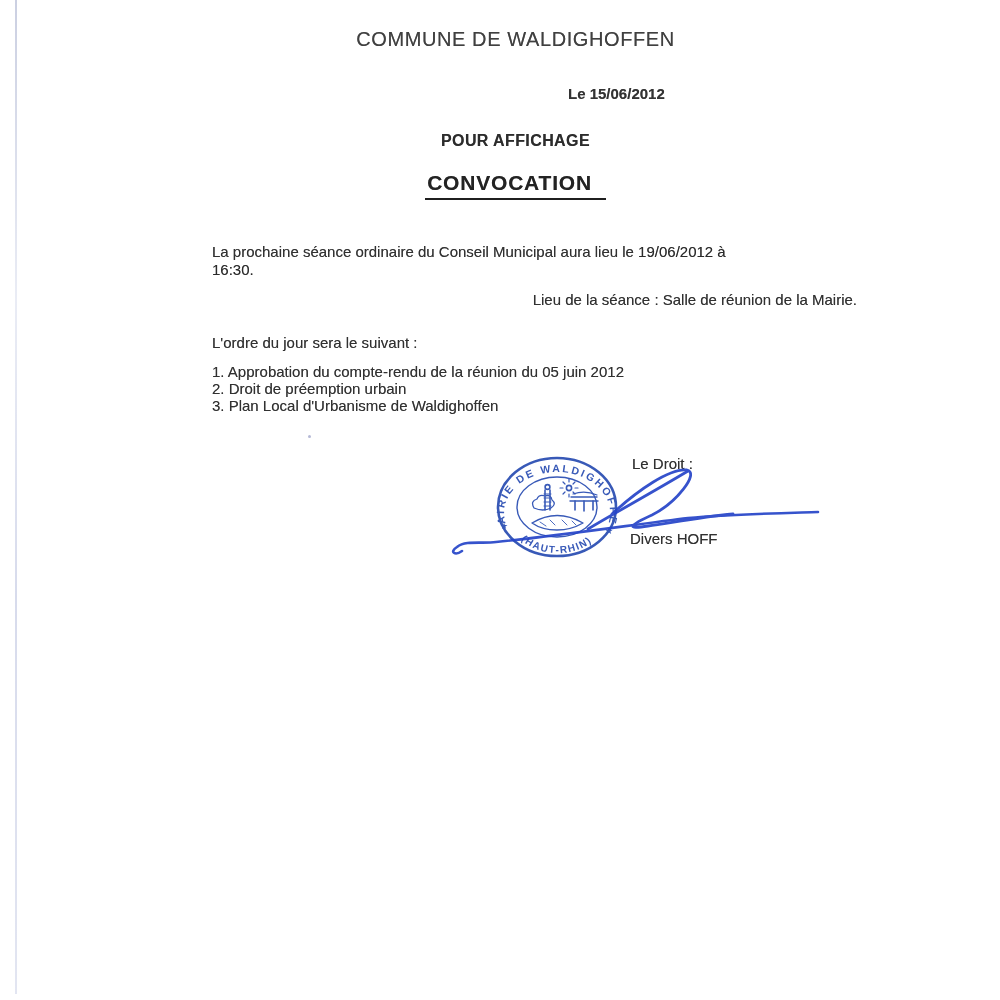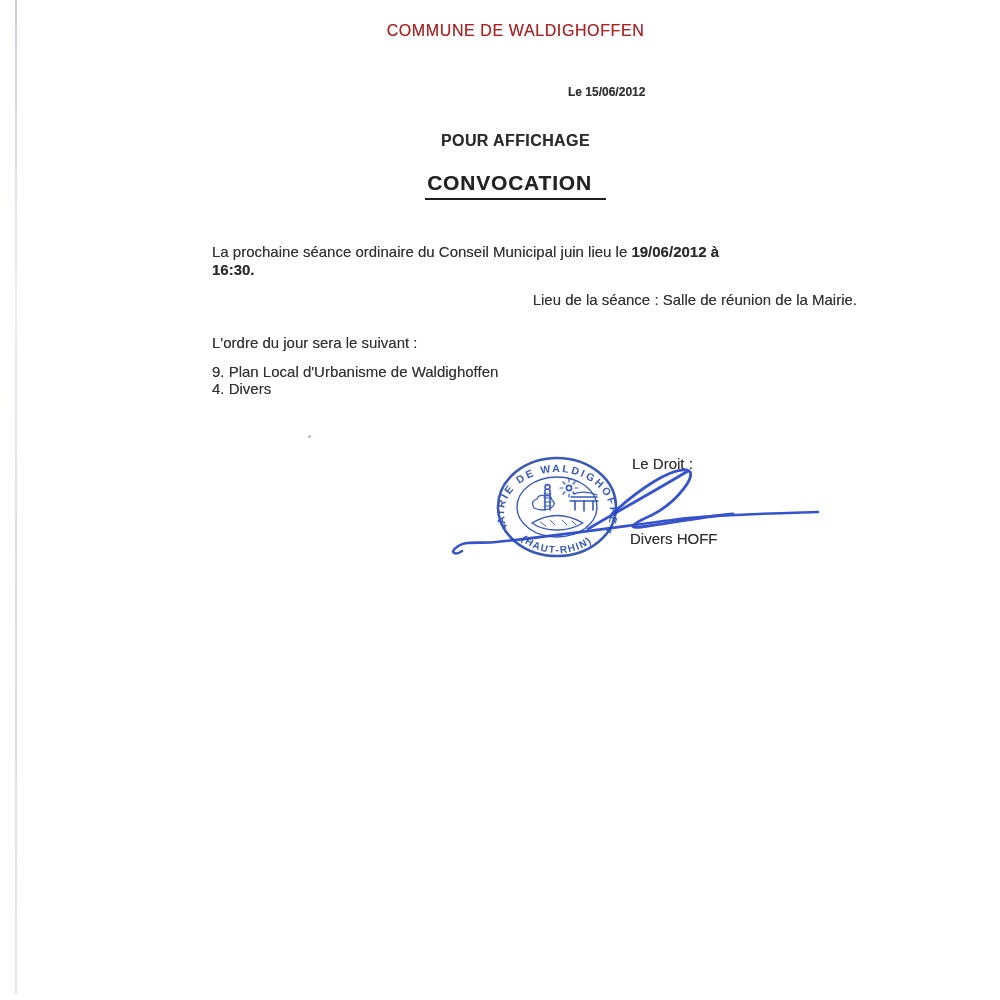--- a/index.html
+++ b/index.html
@@ -29,29 +29,29 @@
     width: 3px; height: 3px;
     border-radius: 50%;
     background: rgba(90,100,165,0.45);
   }
   .center-band {
     position: absolute;
     left: 31px; right: 0;
     text-align: center;
   }
   .commune {
-    top: 22px;
-    font-size: 16px;
+    top: 28px;
+    font-size: 20px;
     letter-spacing: 0.6px;
-    color: #b91c1c;
+    color: #404040;
   }
   .dateline {
     position: absolute;
     left: 568px; top: 85px;
-    font-size: 12px;
+    font-size: 15px;
     font-weight: 700;
     color: #333333;
   }
   .affichage {
     top: 132px;
     font-size: 16px;
     font-weight: 700;
     letter-spacing: 0.4px;
     color: #2c2c2c;
   }
@@ -66,21 +66,21 @@
     padding: 0 14px 3px 2px;
   }
   .body-block {
     position: absolute;
     left: 212px;
     width: 645px;
     font-size: 15px;
     color: #313131;
   }
   .intro { top: 243px; line-height: 18px; }
-  .intro b, .body-block b { font-weight: 700; color: #2b2b2b; }
+  .intro b, .body-block b { font-weight: 400; color: #2b2b2b; }
   .lieu { top: 291px; text-align: right; }
   .ordre { top: 334px; }
   .agenda { top: 363px; line-height: 17px; }
   .maire-label {
     position: absolute;
     left: 632px; top: 455px;
     font-size: 15px;
     color: #313131;
   }
   .maire-name {
@@ -107,31 +107,32 @@
 
   <div class="dateline doc-text">Le 15/06/2012</div>
 
   <div class="center-band title-band">
     <span class="title-text doc-text">CONVOCATION</span>
   </div>
 
   <div class="center-band affichage doc-text">POUR AFFICHAGE</div>
 
   <div class="body-block intro doc-text">
-    <div><span>La prochaine séance ordinaire du Conseil Municipal juin lieu le </span><b>19/06/2012 à</b></div>
+    <div><span>La prochaine séance ordinaire du Conseil Municipal aura lieu le </span><b>19/06/2012 à</b></div>
     <div><b>16:30.</b></div>
   </div>
 
   <div class="body-block lieu doc-text">Lieu de la séance : Salle de réunion de la Mairie.</div>
 
   <div class="body-block ordre doc-text">L'ordre du jour sera le suivant :</div>
 
   <div class="body-block agenda doc-text">
-    <div>9. Plan Local d'Urbanisme de Waldighoffen</div>
-    <div>4. Divers</div>
+    <div>1. Approbation du compte-rendu de la réunion du 05 juin 2012</div>
+    <div>2. Droit de préemption urbain</div>
+    <div>3. Plan Local d'Urbanisme de Waldighoffen</div>
   </div>
 
   <div class="maire-label doc-text">Le Droit :</div>
 
   <svg class="seal-svg" viewBox="0 0 400 130">
 
     <g stroke="#2e51b4" fill="none" opacity="0.95" stroke-linecap="round" stroke-linejoin="round">
       <ellipse cx="119" cy="63" rx="59" ry="49" stroke-width="2.6"></ellipse>
       <ellipse cx="119" cy="63" rx="40" ry="30" stroke-width="1.4"></ellipse>
 

